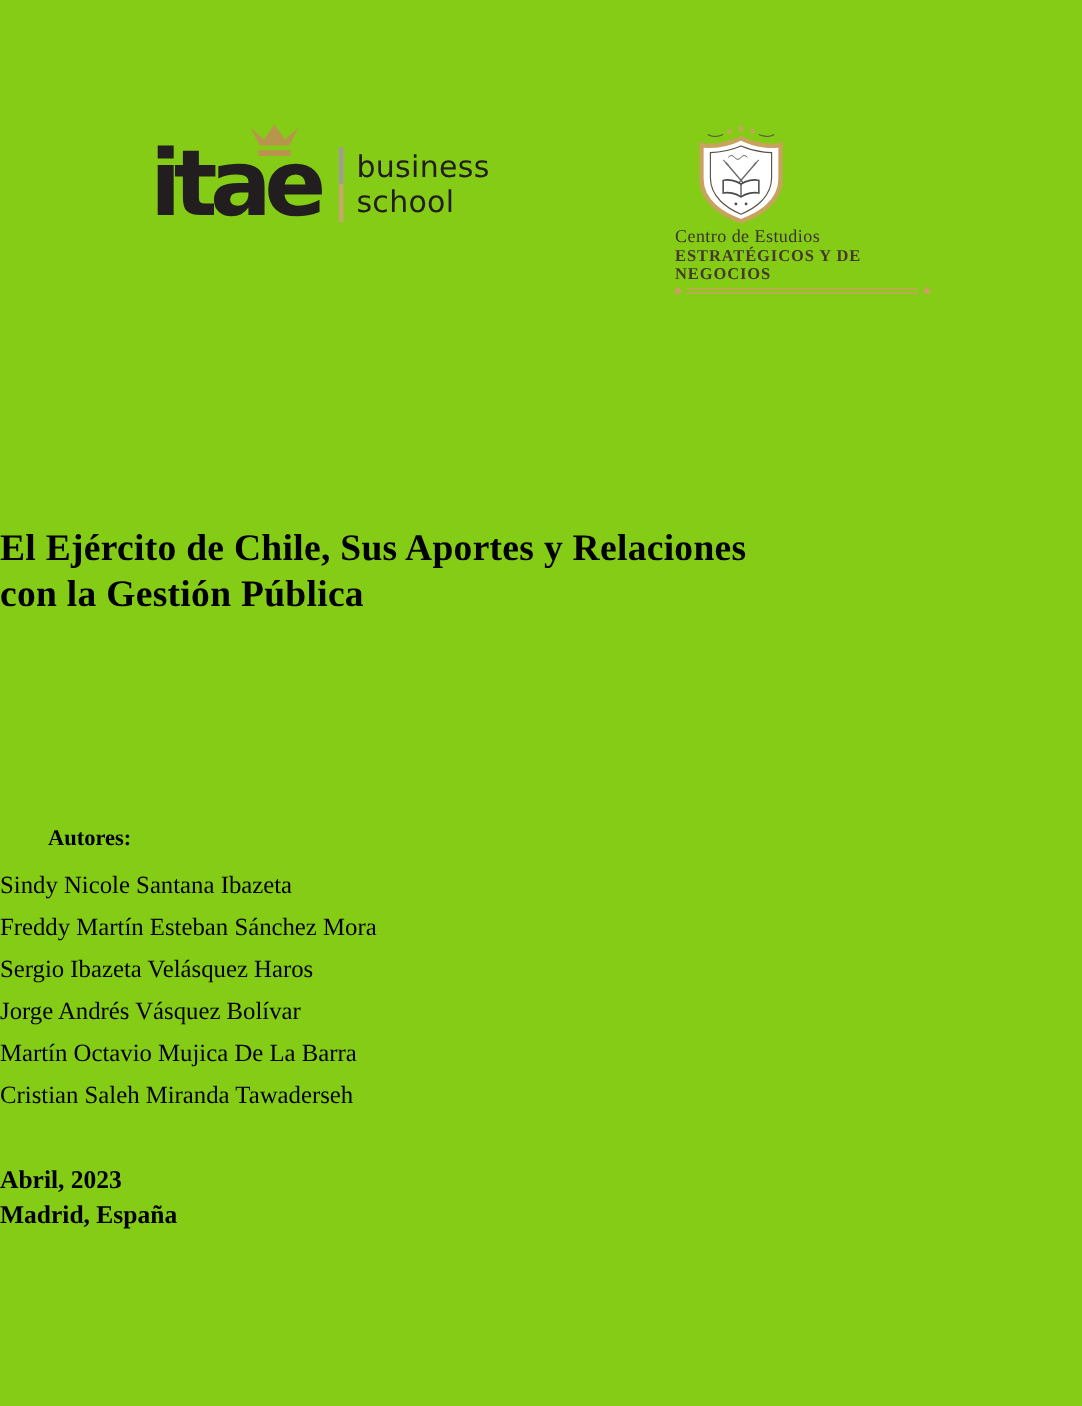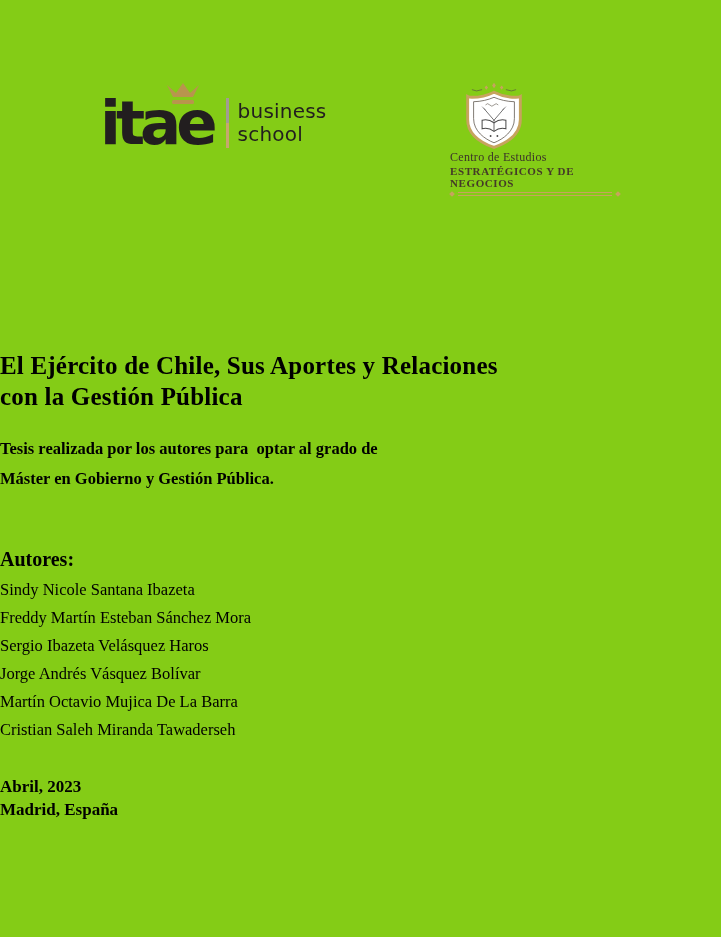--- a/index.html
+++ b/index.html
@@ -71,21 +71,21 @@
     flex: 1 1 auto; height: 4px; margin: 0 4px;
     border-top: 1px solid #c7a35e;
     border-bottom: 1px solid #c7a35e;
   }
 
   
   .centered { position: absolute; left: 0; width: 589px; text-align: left; }
   .title-block   { top: 350px; font-size: 25px; font-weight: bold; line-height: 31px; letter-spacing: 0.2px; }
   .subtitle-block{ top: 434px; font-size: 16.5px; font-weight: bold; line-height: 30px; }
   .pre { white-space: pre-wrap; }
-  .authors-heading { top: 549px; font-size: 20px; font-weight: bold; line-height: 20px; }
+  .authors-heading { top: 549px; font-size: 15px; font-weight: bold; line-height: 20px; padding-left: 32px; }
   .authors-list  { top: 576px; font-size: 16.5px; line-height: 28px; }
   .date-block    { top: 775px; font-size: 17px; font-weight: bold; line-height: 23px; }
 </style>
 </head>
 <body>
 
 <div class="page">
 
   <header class="header">
 
@@ -139,24 +139,20 @@
       </div>
     </div>
 
   </header>
 
   <div class="centered title-block">
     <div>El Ejército de Chile, Sus Aportes y Relaciones</div>
     <div>con la Gestión Pública</div>
   </div>
 
-  <div class="centered subtitle-block">
-    <div class="pre">Tesis realizada por los autores para  optar al grado de</div>
-    <div>Máster en Gobierno y Gestión Pública.</div>
-  </div>
 
   <div class="centered authors-heading">Autores:</div>
   <div class="centered authors-list">
     <div>Sindy Nicole Santana Ibazeta</div>
     <div>Freddy Martín Esteban Sánchez Mora</div>
     <div>Sergio Ibazeta Velásquez Haros</div>
     <div>Jorge Andrés Vásquez Bolívar</div>
     <div>Martín Octavio Mujica De La Barra</div>
     <div>Cristian Saleh Miranda Tawaderseh</div>
   </div>

